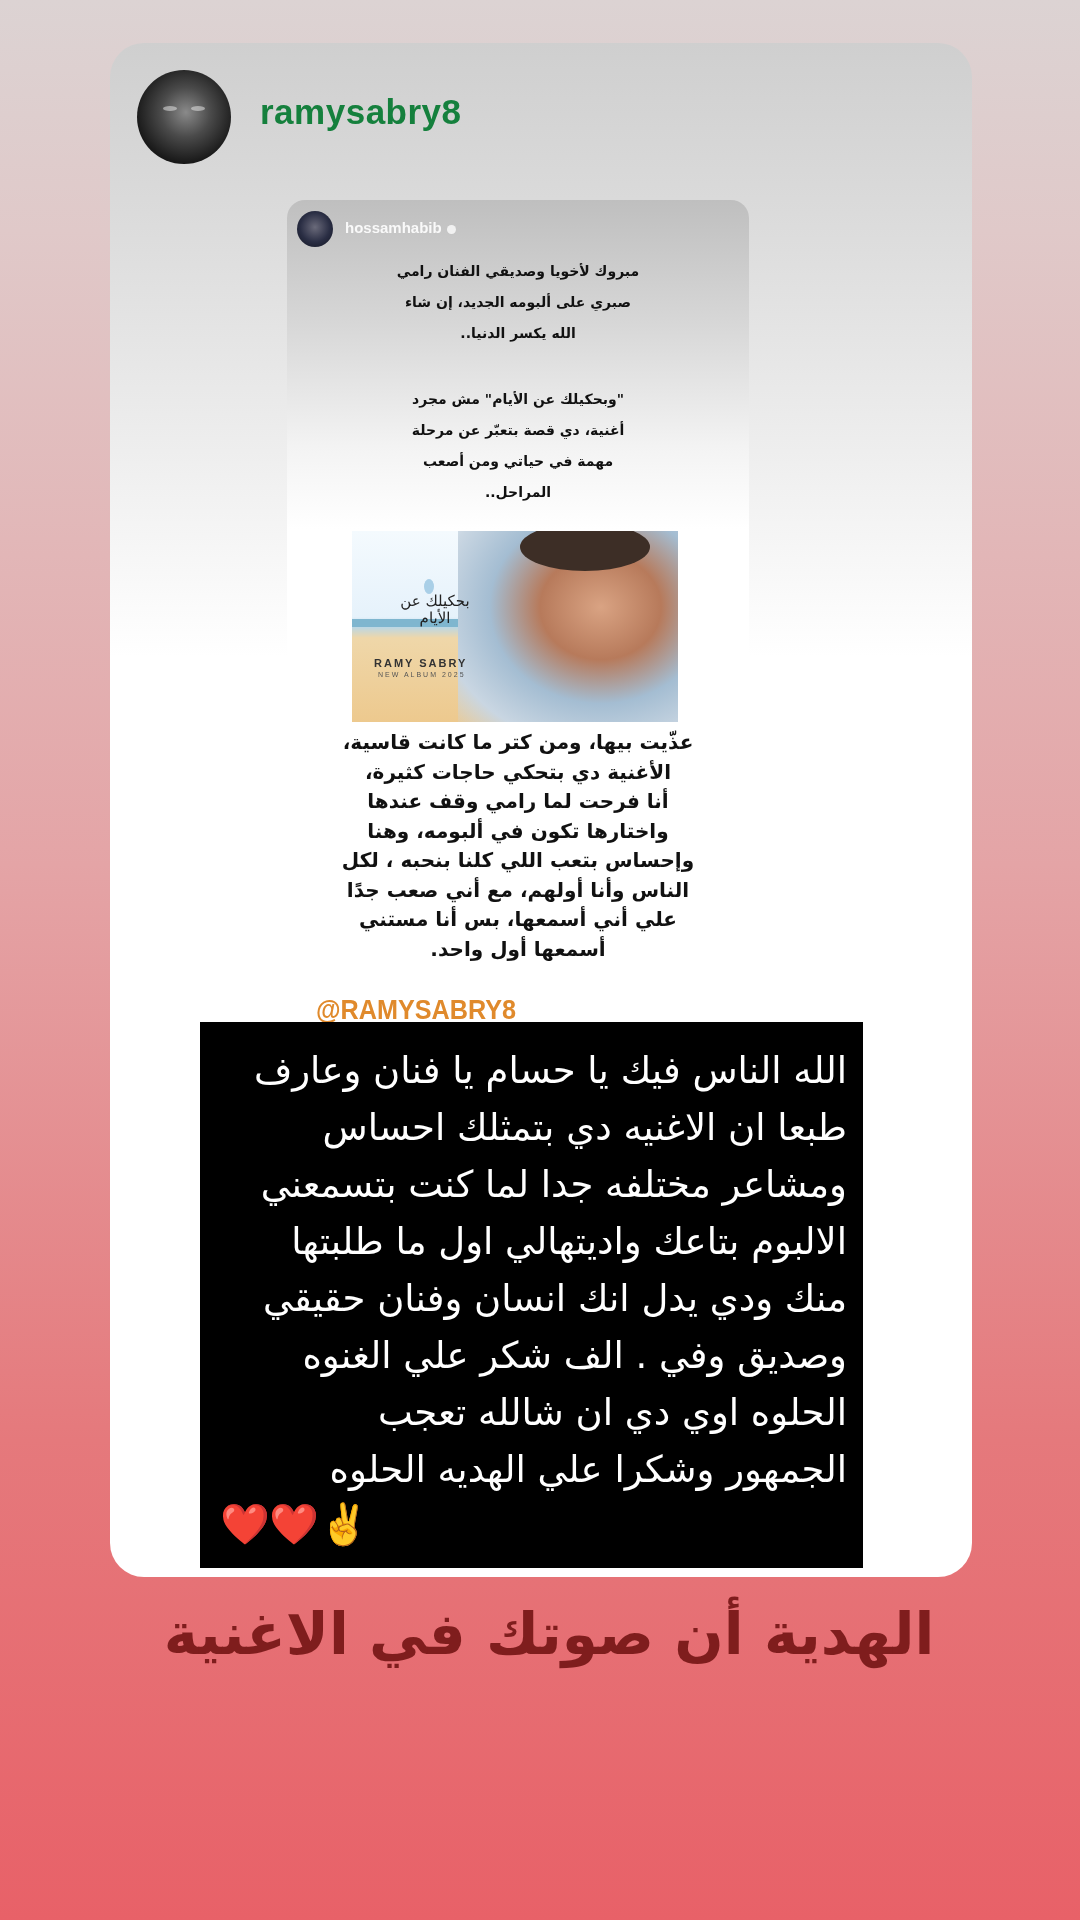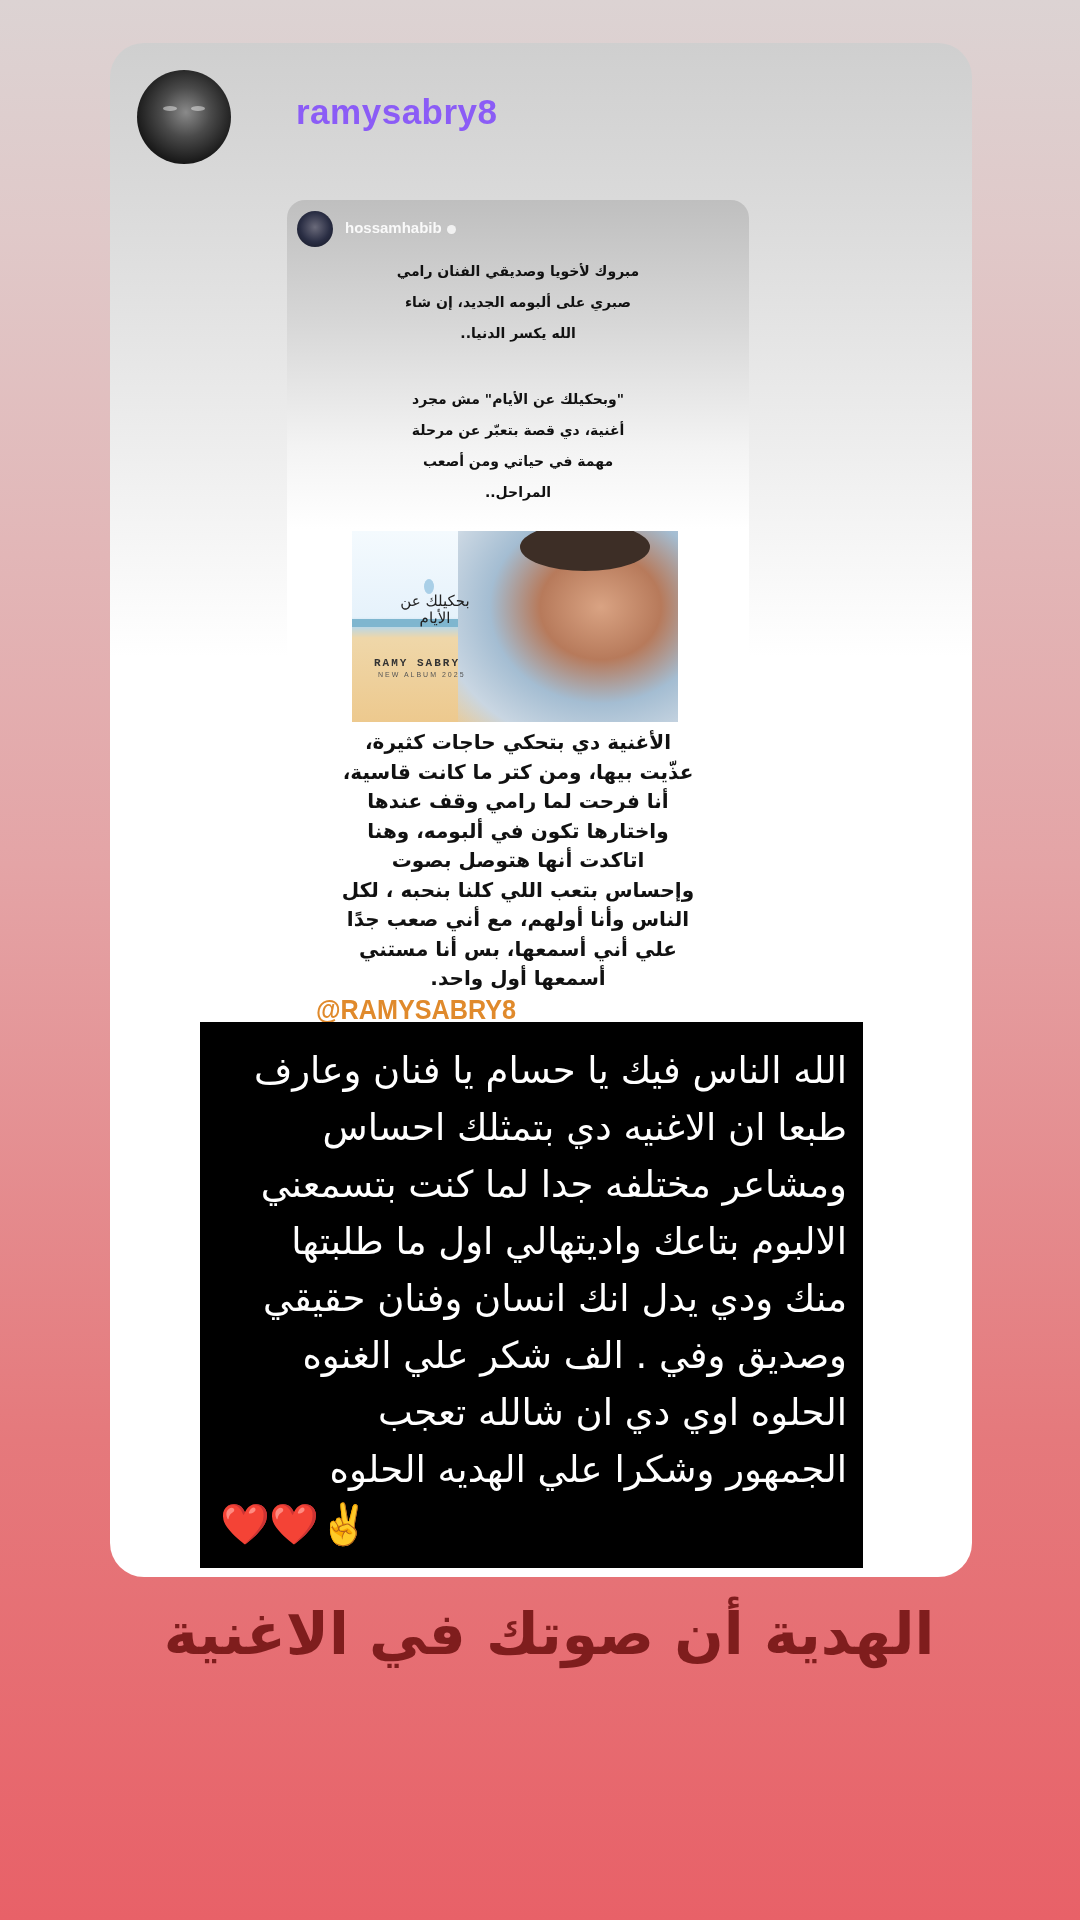--- a/index.html
+++ b/index.html
@@ -13,22 +13,22 @@
       border-radius: 34px;
       background: linear-gradient(180deg, #cfcfcf 0%, #dcdcdc 12%, #ececec 25%, #ffffff 40%, #ffffff 100%);
     }
     .author-avatar {
       position: absolute; left: 137px; top: 70px; width: 94px; height: 94px; border-radius: 50%;
       background: radial-gradient(circle at 52% 45%, #8a8a8a 0%, #4a4a4a 35%, #1a1a1a 70%, #000 100%);
       overflow: hidden;
     }
     .author-avatar .eye { position: absolute; top: 36px; width: 14px; height: 5px; background: #eee; border-radius: 50%; opacity: .5; }
     .author-name {
-      position: absolute; left: 260px; top: 92px; color: #8b5cf6; font-size: 35px; font-weight: bold;
-      font-family: "Liberation Sans", sans-serif; letter-spacing: 0.5px; margin-left: 36px;
+      position: absolute; left: 260px; top: 92px; color: #15803d; font-size: 35px; font-weight: bold;
+      font-family: "Liberation Sans", sans-serif; letter-spacing: 0.5px;
     }
     .shared-post {
       position: absolute; left: 287px; top: 200px; width: 462px; height: 822px;
       border-radius: 18px 18px 0 0;
       background: linear-gradient(180deg, #bfbfbf 0%, #d7d7d7 15%, #f3f3f3 30%, #ffffff 40%, #ffffff 100%);
       overflow: hidden;
     }
     .post-avatar {
       position: absolute; left: 10px; top: 11px; width: 36px; height: 36px; border-radius: 50%;
       background: radial-gradient(circle at 50% 45%, #6a6a7a 0%, #2a2e44 55%, #10121e 100%);
@@ -53,21 +53,21 @@
     .album-art .sea { position: absolute; left: 0; top: 88px; width: 140px; height: 8px; background: #7fb6cf; }
     .album-art .person {
       position: absolute; right: -10px; top: 0; width: 230px; height: 200px;
       background: radial-gradient(ellipse at 62% 38%, #d9a383 0%, #b77a5b 30%, #a4bdd2 55%, #c9d6e2 80%, rgba(240,240,240,0) 100%);
     }
     .album-art .hair { position: absolute; right: 28px; top: -8px; width: 130px; height: 48px; border-radius: 50%; background: #3d2e26; }
     .album-art .arabic-title {
       position: absolute; left: 48px; top: 62px; width: 70px; direction: rtl; text-align: center;
       font-size: 15px; color: #222; line-height: 17px; font-family: "DejaVu Serif", serif;
     }
-    .album-art .artist { position: absolute; left: 22px; top: 126px; font-size: 11px; font-weight: bold; letter-spacing: 2px; color: #333; font-family: Liberation Mono, monospace; text-align: right; }
+    .album-art .artist { position: absolute; left: 22px; top: 126px; font-size: 11px; font-weight: bold; letter-spacing: 2px; color: #333; font-family: Liberation Sans, sans-serif; text-align: right; }
     .album-art .sub { position: absolute; left: 26px; top: 140px; font-size: 7px; letter-spacing: 2px; color: #555; font-family: "Liberation Sans", sans-serif; }
     .album-art .badge { position: absolute; left: 72px; top: 48px; width: 10px; height: 15px; border-radius: 50%; background: #a9cfe7; }
     .watermark {
       position: absolute; left: 29px; top: 794px; color: #e08a2c; font-size: 28px; font-weight: bold;
       font-family: "Liberation Sans", sans-serif; transform: scaleX(.9); transform-origin: left;
     }
     .reply-box {
       position: absolute; left: 200px; top: 1022px; width: 663px; height: 546px; background: #000;
     }
     .reply-text {
@@ -115,25 +115,24 @@
     <div class="sea"></div>
     <div class="person"></div>
     <div class="hair"></div>
     <div class="badge"></div>
     <div class="arabic-title">بحكيلك عن الأيام</div>
     <div class="artist">RAMY SABRY</div>
     <div class="sub">NEW ALBUM 2025</div>
   </div>
 
   <div class="ar-block" style="top:528px; line-height:29.5px; font-size:20px">
+    <span class="ln">عذّيت بيها، ومن كتر ما كانت قاسية،</span>
     <span class="ln">الأغنية دي بتحكي حاجات كثيرة،</span>
-    <span class="ln">عذّيت بيها، ومن كتر ما كانت قاسية،</span>
     <span class="ln">أنا فرحت لما رامي وقف عندها</span>
     <span class="ln">واختارها تكون في ألبومه، وهنا</span>
-    <span class="ln">اتاكدت أنها هتوصل بصوت</span>
     <span class="ln">وإحساس بتعب اللي كلنا بنحبه ، لكل</span>
     <span class="ln">الناس  وأنا أولهم، مع أني صعب جدًا</span>
     <span class="ln">علي أني أسمعها، بس أنا مستني</span>
     <span class="ln">أسمعها أول واحد.</span>
   </div>
 
   <div class="watermark">@RAMYSABRY8</div>
 </div>
 
 <div class="reply-box">

